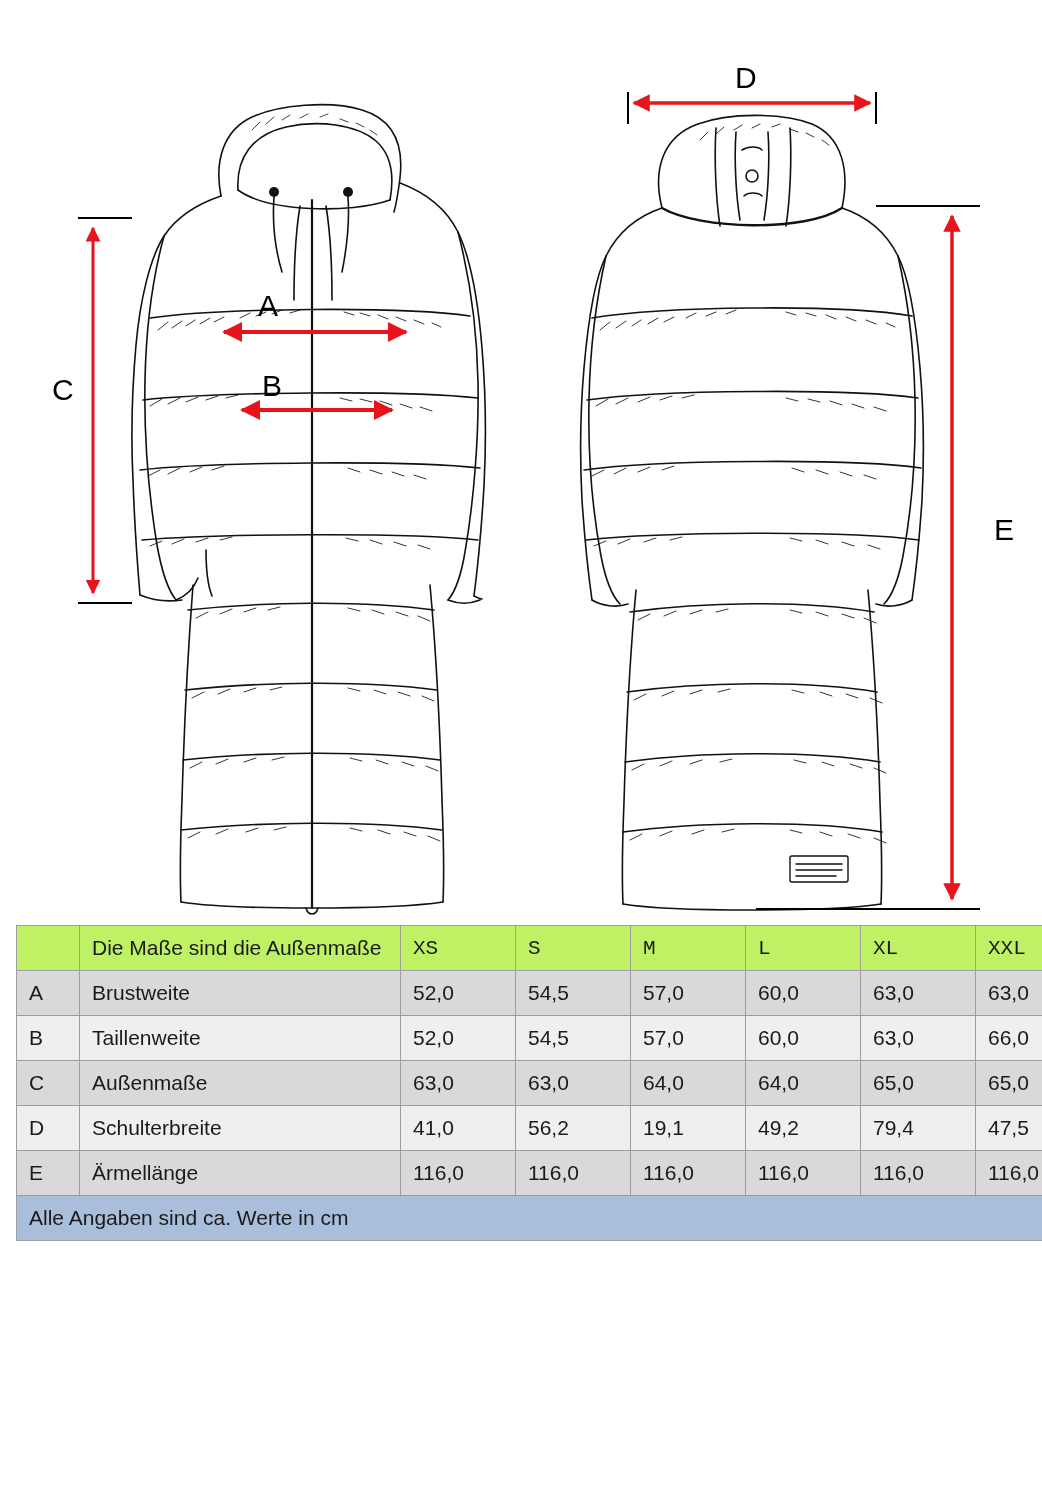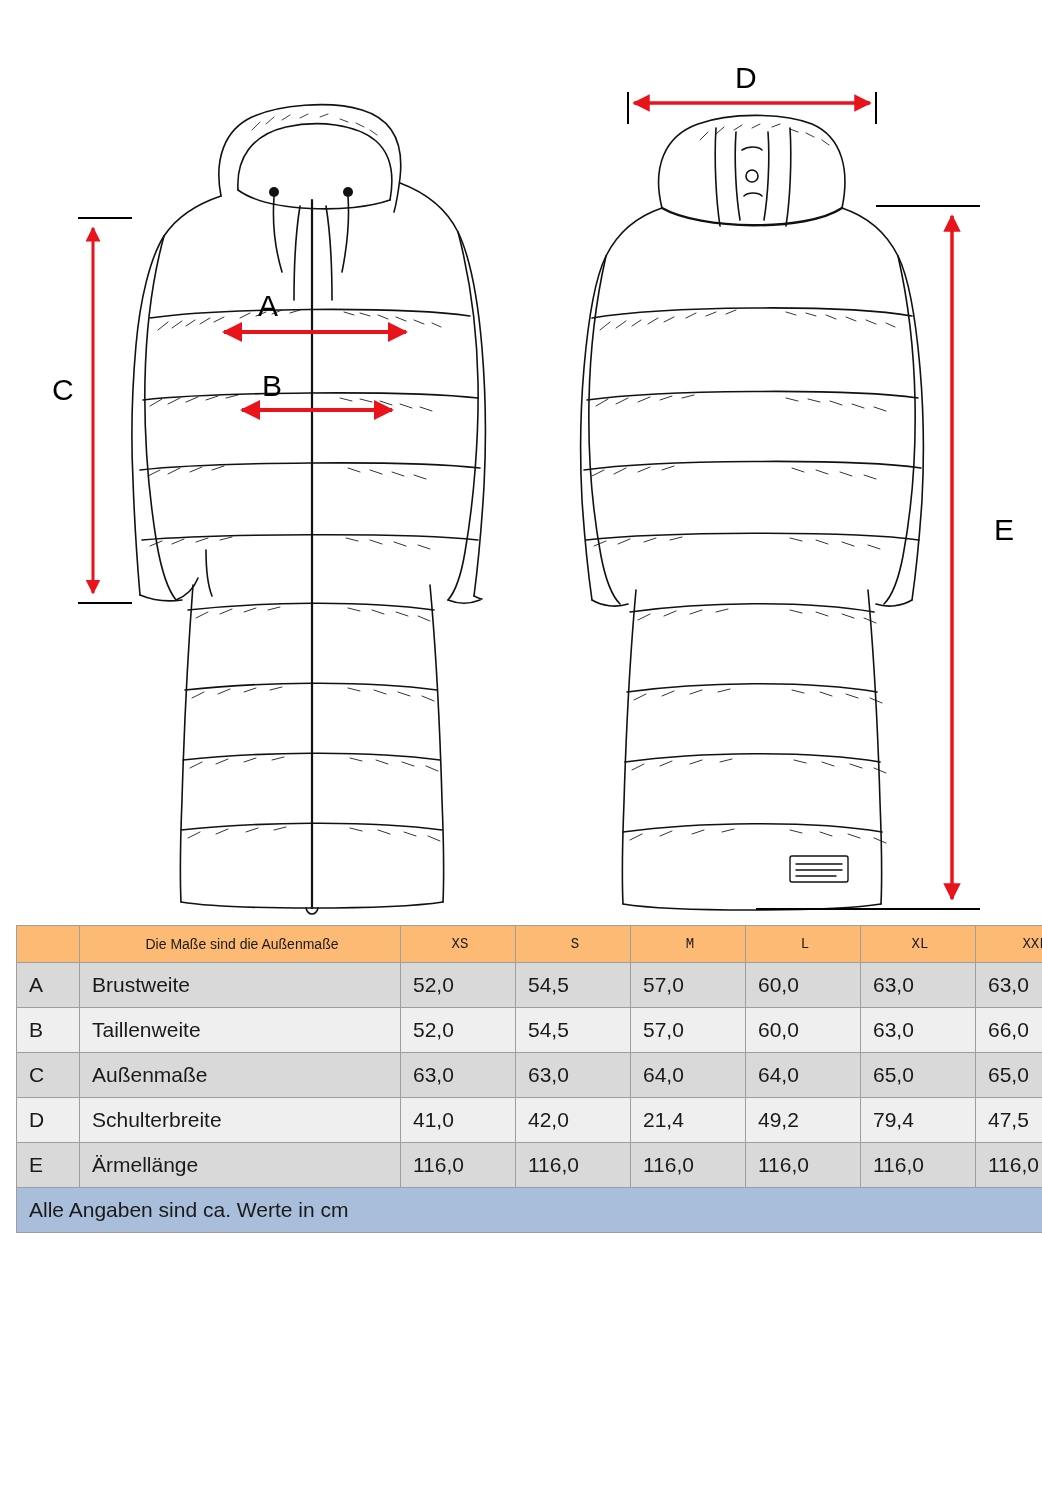--- a/index.html
+++ b/index.html
@@ -47,23 +47,22 @@
   #size-table td, #size-table th {
     border: 1px solid #9e9e9e;
     padding: 10px 8px 10px 12px;
     text-align: left;
     font-weight: normal;
     color: #1a1a1a;
     white-space: nowrap;
     overflow: hidden;
   }
   #size-table thead th {
-    background: #fdba74;
-    font-size: 14px;
-    text-align: center;
+    background: #bef264;
+    font-size: 21px;
   }
   #size-table tbody tr td {
     background: #d9d9d9;
   }
   #size-table tbody tr.alt td {
     background: #efefef;
   }
   .col-letter { width: 42px; }
   .col-name   { width: 300px; }
   .col-size   { width: 94px; font-family: Liberation Mono, monospace; }
@@ -286,22 +285,22 @@
       <td>63,0</td>
       <td>64,0</td>
       <td>64,0</td>
       <td>65,0</td>
       <td>65,0</td>
     </tr>
     <tr class="alt">
       <td>D</td>
       <td>Schulterbreite</td>
       <td>41,0</td>
-      <td>42,0</td>
-      <td>21,4</td>
+      <td>56,2</td>
+      <td>19,1</td>
       <td>49,2</td>
       <td>79,4</td>
       <td>47,5</td>
     </tr>
     <tr>
       <td>E</td>
       <td>Ärmellänge</td>
       <td>116,0</td>
       <td>116,0</td>
       <td>116,0</td>

